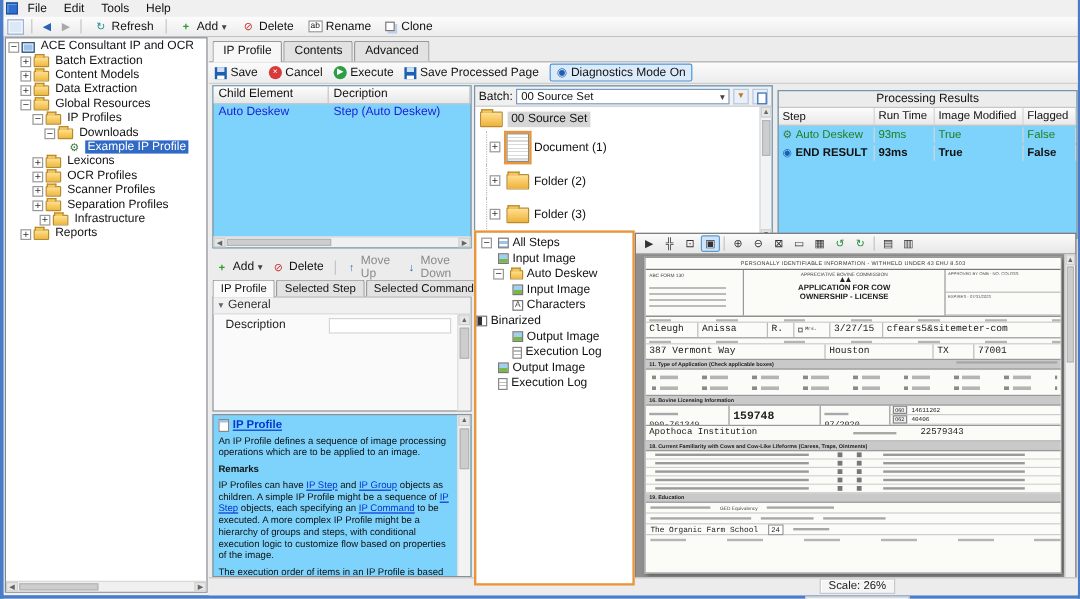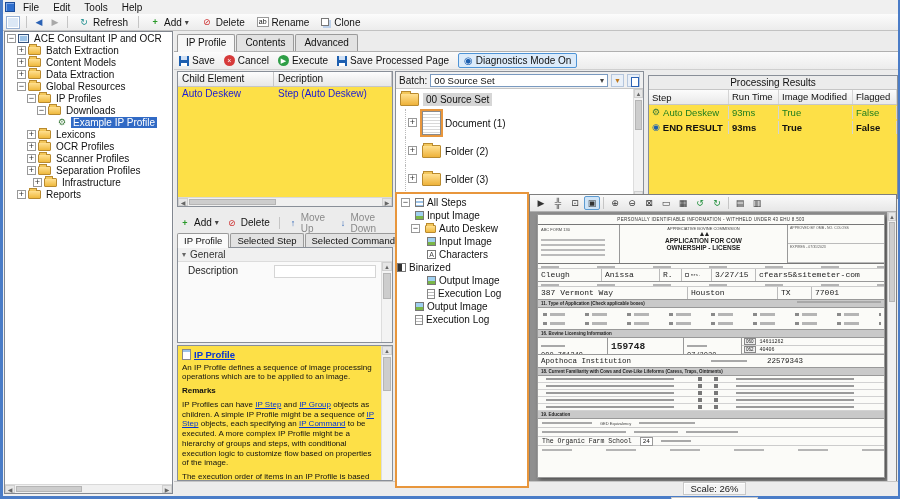--- a/index.html
+++ b/index.html
@@ -15,21 +15,21 @@
 .sep{width:1px;height:12px;background:#c5c5c5;margin:0 2px;}
 .gi{display:inline-block;text-align:center;font-size:9px;line-height:12px;width:12px;}
 .blue{color:#2b62b5;} .grayi{color:#a8a8a8;} .teal{color:#1f8f8f;} .greeni{color:#2a9a2a;font-weight:bold;} .redi{color:#cc2b2b;}
 .tbtn{display:flex;align-items:center;gap:3px;padding:1px 3px;border:1px solid transparent;border-radius:2px;}
 .tb-appbtn{width:14px;height:13px;border:1px solid #9ab2d4;background:#dce8f6;box-shadow:inset 0 0 0 1px #fff;}
 .icon-rename{font-size:7px;border:1px solid #999;background:#fff;padding:0 1px;line-height:8px;}
 .icon-clone{width:8px;height:8px;border:1px solid #777;background:#fff;box-shadow:2px 2px 0 #bcd0ea;margin-right:2px;}
 .dd{font-size:8px;color:#444;}
 
 .nav-panel{position:absolute;left:1px;top:31px;width:169px;bottom:2px;background:#fff;border:1px solid #828790;overflow:hidden;}
-.titem{display:flex;align-items:center;height:12px;white-space:nowrap;font-size:10px;}
+.titem{display:flex;align-items:flex-end;height:12px;white-space:nowrap;font-size:10px;}
 .exp{width:9px;height:9px;border:1px solid #989898;background:#fff;margin-right:2px;flex:none;font-size:9px;line-height:7px;text-align:center;color:#333;}
 .exp.m::before{content:"−";} .exp.p::before{content:"+";} .exp.h{visibility:hidden;}
 .fold{width:13px;height:9px;background:linear-gradient(#ffe091,#efb93e);border:1px solid #b98a2e;border-radius:1px;position:relative;flex:none;margin-right:3px;}
 .fold::before{content:"";position:absolute;top:-3px;left:0;width:6px;height:2px;background:#f3c75b;border:1px solid #b98a2e;border-bottom:none;}
 .ni-pc{width:11px;height:9px;border:1px solid #33507a;background:#9cc3e8;box-shadow:inset 0 0 0 1px #e8f2fc;flex:none;margin-right:3px;}
 .ni-gear{flex:none;margin-right:3px;color:#3a7a3a;font-size:9px;line-height:9px;width:10px;}
 .ni-gear::before{content:"⚙";}
 .tl{padding:0 2px;}
 .titem.sel .tl{background:#316ac5;color:#fff;}
 .hscroll{position:absolute;bottom:0;left:0;right:0;height:9px;background:#f0f0f0;border-top:1px solid #d9d9d9;display:flex;align-items:stretch;}
@@ -43,21 +43,21 @@
 .tab.active{background:#f7f7f7;height:18px;}
 .action-bar{position:absolute;left:0;top:20px;right:0;height:19px;background:linear-gradient(#fbfbfb,#ececec);border-top:1px solid #b0b0b0;border-bottom:1px solid #cfcfcf;display:flex;align-items:center;gap:9px;padding:0 5px;font-size:10px;}
 .abtn{display:flex;align-items:center;gap:3px;}
 .icon-floppy{width:10px;height:10px;background:#1d5fb0;position:relative;flex:none;}
 .icon-floppy::before{content:"";position:absolute;left:2px;top:0;width:6px;height:4px;background:#cfe0f5;}
 .icon-floppy::after{content:"";position:absolute;left:2px;bottom:0;width:6px;height:3px;background:#fff;}
 .icon-round{width:11px;height:11px;border-radius:50%;color:#fff;font-size:7px;line-height:11px;text-align:center;flex:none;}
 .red-bg{background:#d63a3a;} .green-bg{background:#2e9e46;}
 .diag{border:1px solid #4f94d6;background:#dcebfa;padding:1px 5px;border-radius:2px;display:flex;gap:3px;align-items:center;}
 .icon-diag{color:#1d5fb0;font-size:10px;line-height:10px;}
-.panel{position:absolute;background:#fde047;border:1px solid #898f98;}
+.panel{position:absolute;background:#7dd3fc;border:1px solid #898f98;}
 
 .child-panel{left:3px;top:40px;width:216px;height:136px;}
 .thead{display:flex;height:15px;background:linear-gradient(#fdfdfd,#e7e7e7);border-bottom:1px solid #c6c6c6;font-size:10px;}
 .th{padding:1px 4px;border-right:1px solid #c6c6c6;overflow:hidden;white-space:nowrap;}
 .trow{display:flex;height:14px;font-size:10px;color:#1a1ad6;}
 .td{padding:1px 4px;overflow:hidden;white-space:nowrap;}
 .c1{width:96px;flex:none;} .c2{flex:1;}
 .child-hscroll{position:absolute;left:0;right:0;bottom:0;}
 
 .edit-toolbar{position:absolute;left:3px;top:183px;width:216px;height:17px;display:flex;align-items:center;gap:7px;font-size:10px;padding:0 2px;}
@@ -555,21 +555,21 @@
               <div class="d-title">APPLICATION FOR COW</div>
               <div class="d-title">OWNERSHIP - LICENSE</div>
             </div>
             <div class="d-head-r">
               <div class="d-rbox">APPROVED BY OMB - NO. COLOSS</div>
               <div class="d-rbox">EXPIRES - 07/31/2023</div>
             </div>
           </div>
           <div class="d-lblrow"></div>
           <div class="d-vals">
-            <span class="d-cell" style="width:64px">Cleugh</span>
+            <span class="d-cell" style="width:44px">Cleugh</span>
             <span class="d-cell" style="width:58px">Anissa</span>
             <span class="d-cell" style="width:22px">R.</span>
             <span class="d-cell sal" style="width:30px">
                 <i class="sq"></i>
                 <span>Mrs.</span>
               </span>
             <span class="d-cell" style="width:44px">3/27/15</span>
             <span class="d-cell" style="flex:1;border-right:none">cfears5&amp;sitemeter-com</span>
           </div>
           <div class="d-lblrow"></div>

